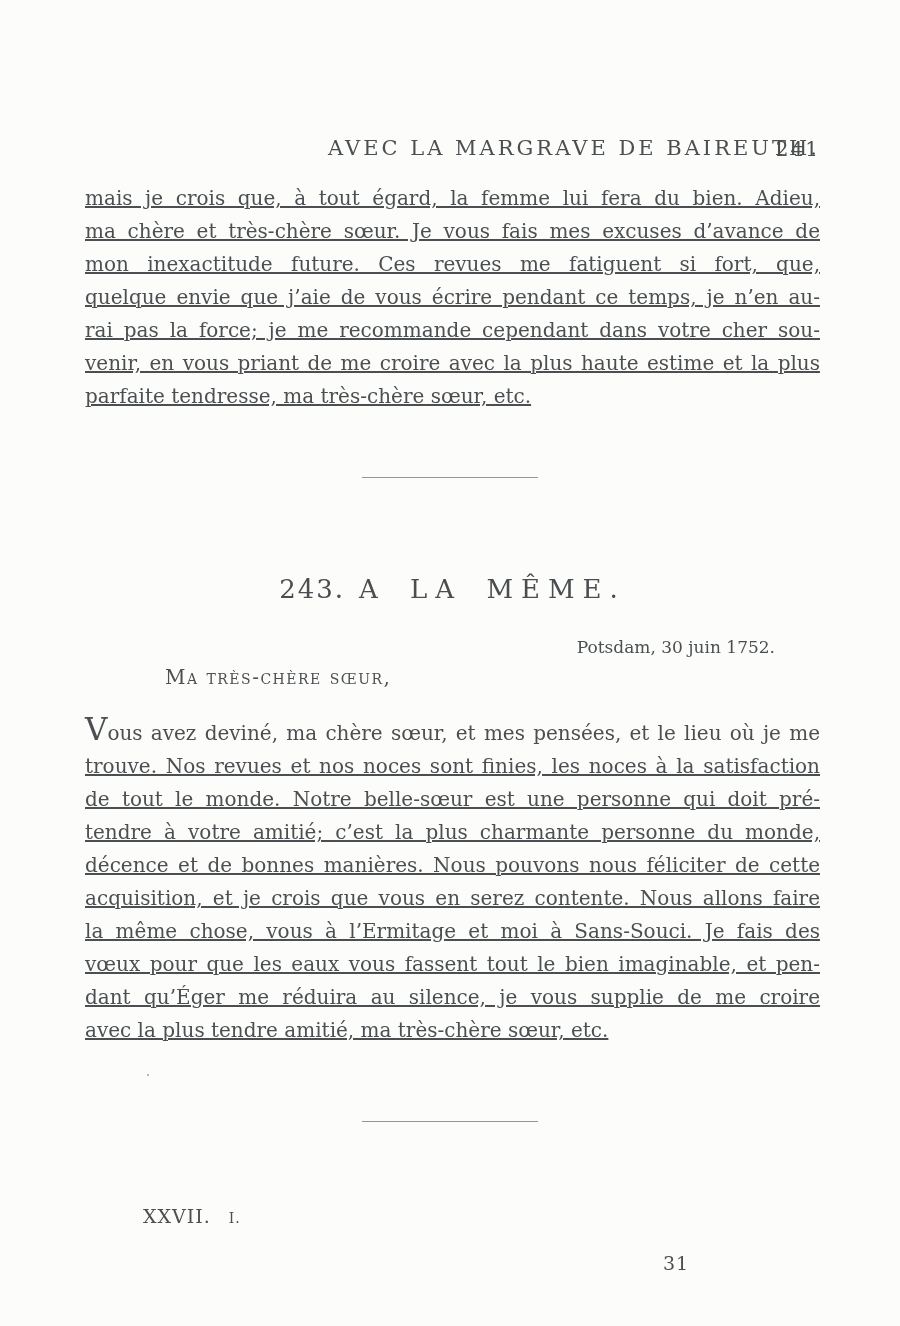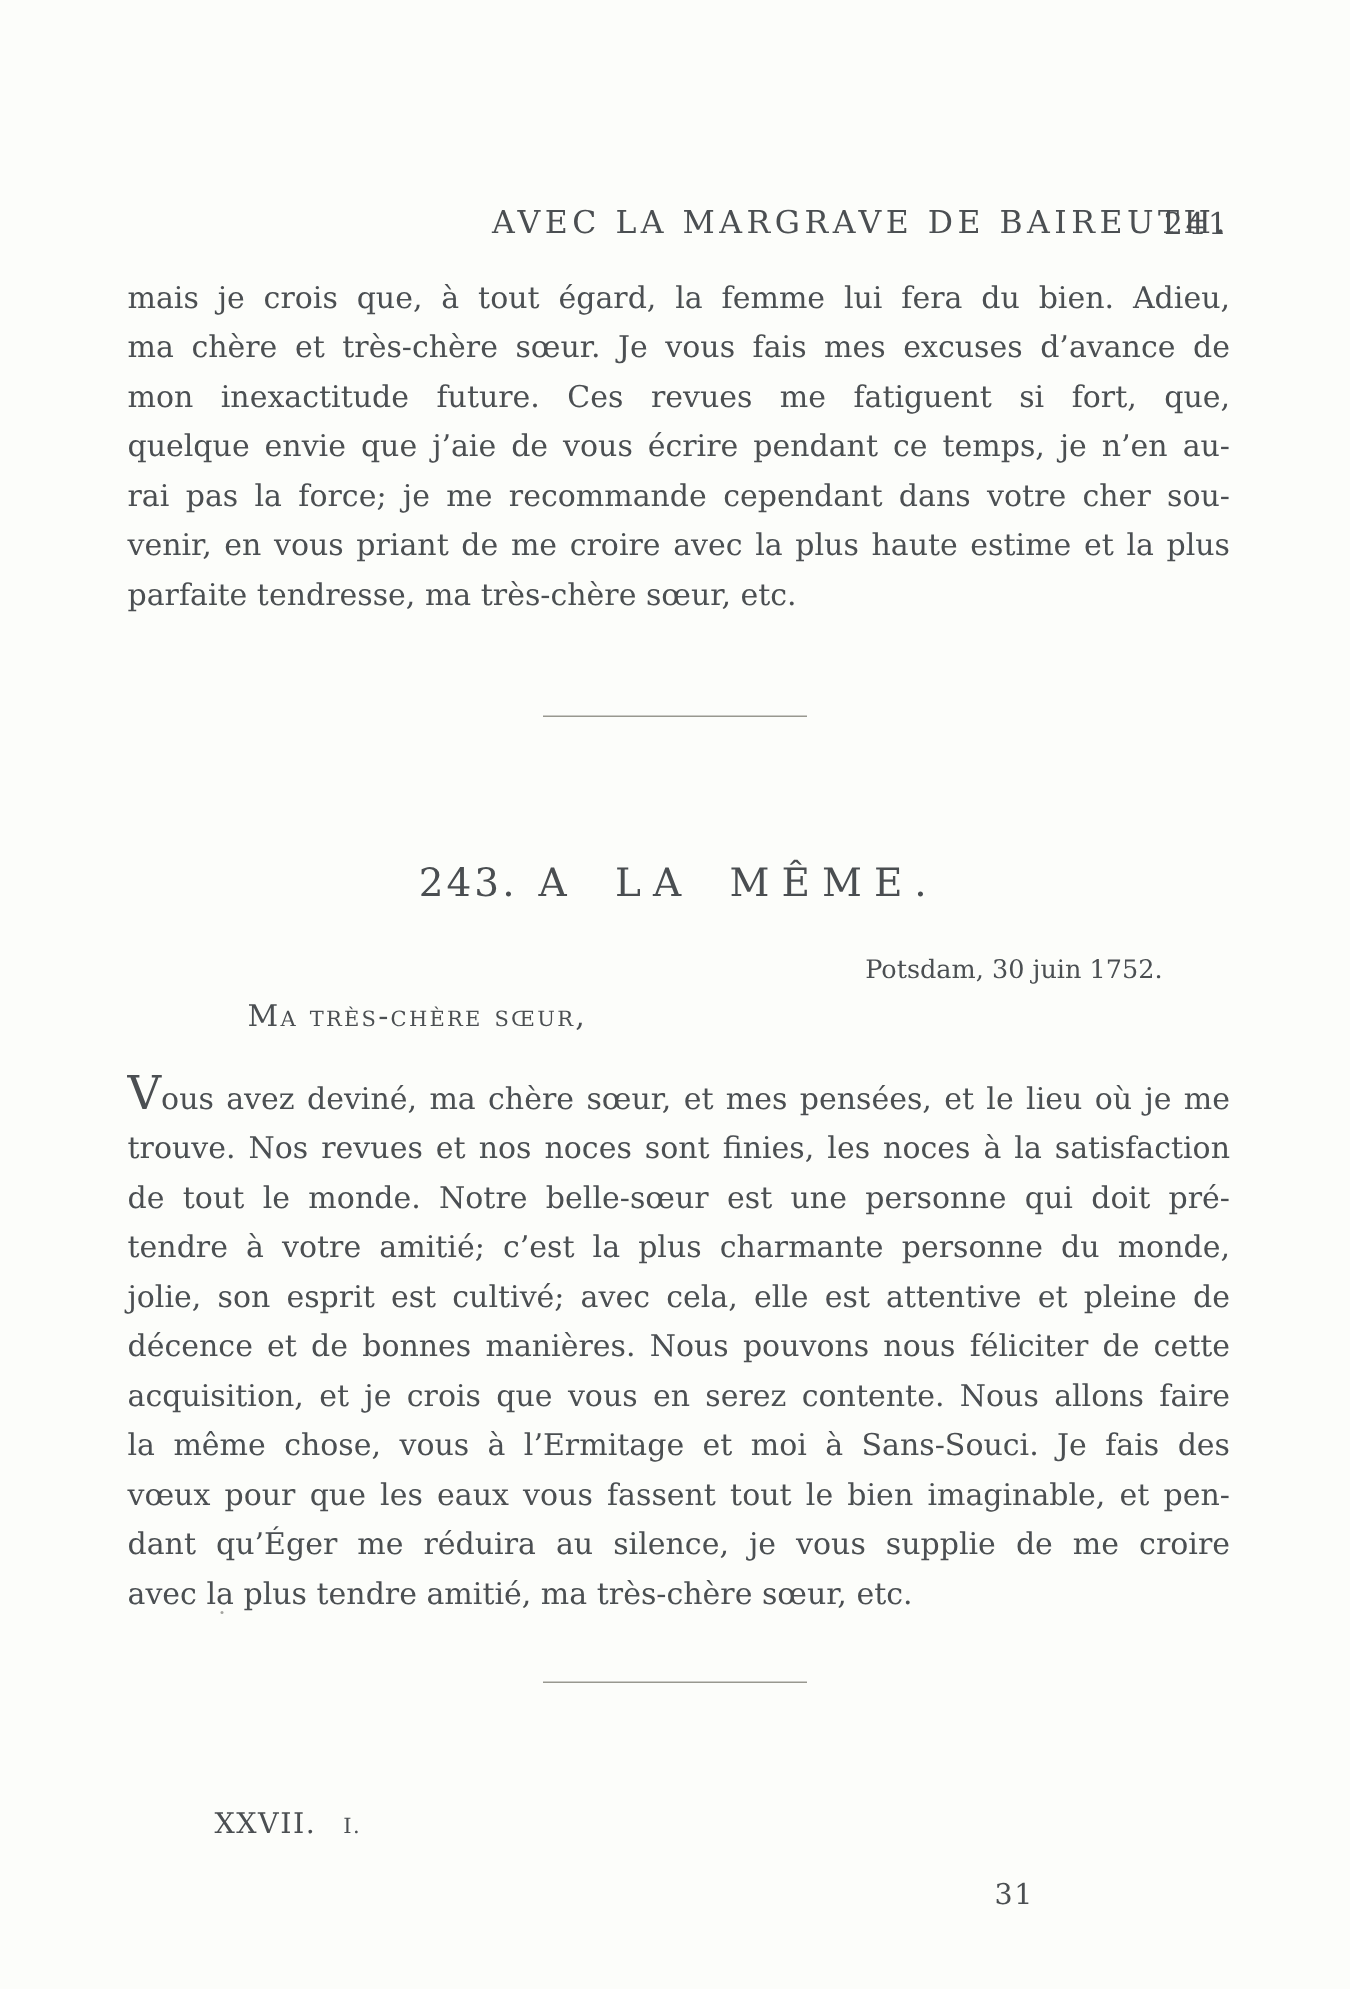--- a/index.html
+++ b/index.html
@@ -31,20 +31,21 @@
     position: absolute;
     left: 85px; width: 735px;
     font-size: 20px;
     line-height: 33px;
   }
   .p1 { top: 182px; }
   .lines div {
     text-align: justify;
     text-align-last: justify;
     white-space: normal;
+    text-decoration: underline;
   }
   .lines div:last-child { text-align-last: left; }
 
   
   .rule {
     position: absolute;
     left: 362px; width: 176px; height: 1px;
     background: #98988f;
   }
   .rule1 { top: 477px; }
@@ -150,21 +151,20 @@
   <div class="salutation">Ma très-chère sœur,</div>
 
   <section class="paragraph letter-body">
     <div class="first-line">
       <span class="initial">V</span><span>ous avez deviné, ma chère sœur, et mes pensées, et le lieu où je me</span>
     </div>
     <div class="lines">
         <div>trouve. Nos revues et nos noces sont finies, les noces à la satisfaction</div>
         <div>de tout le monde. Notre belle-sœur est une personne qui doit pré-</div>
         <div>tendre à votre amitié; c’est la plus charmante personne du monde,</div>
-        <div>jolie, son esprit est cultivé; avec cela, elle est attentive et pleine de</div>
         <div>décence et de bonnes manières. Nous pouvons nous féliciter de cette</div>
         <div>acquisition, et je crois que vous en serez contente. Nous allons faire</div>
         <div>la même chose, vous à l’Ermitage et moi à Sans-Souci. Je fais des</div>
         <div>vœux pour que les eaux vous fassent tout le bien imaginable, et pen-</div>
         <div>dant qu’Éger me réduira au silence, je vous supplie de me croire</div>
         <div>avec la plus tendre amitié, ma très-chère sœur, etc.</div>
       </div>
   </section>
 
   <div class="rule rule2"></div>

